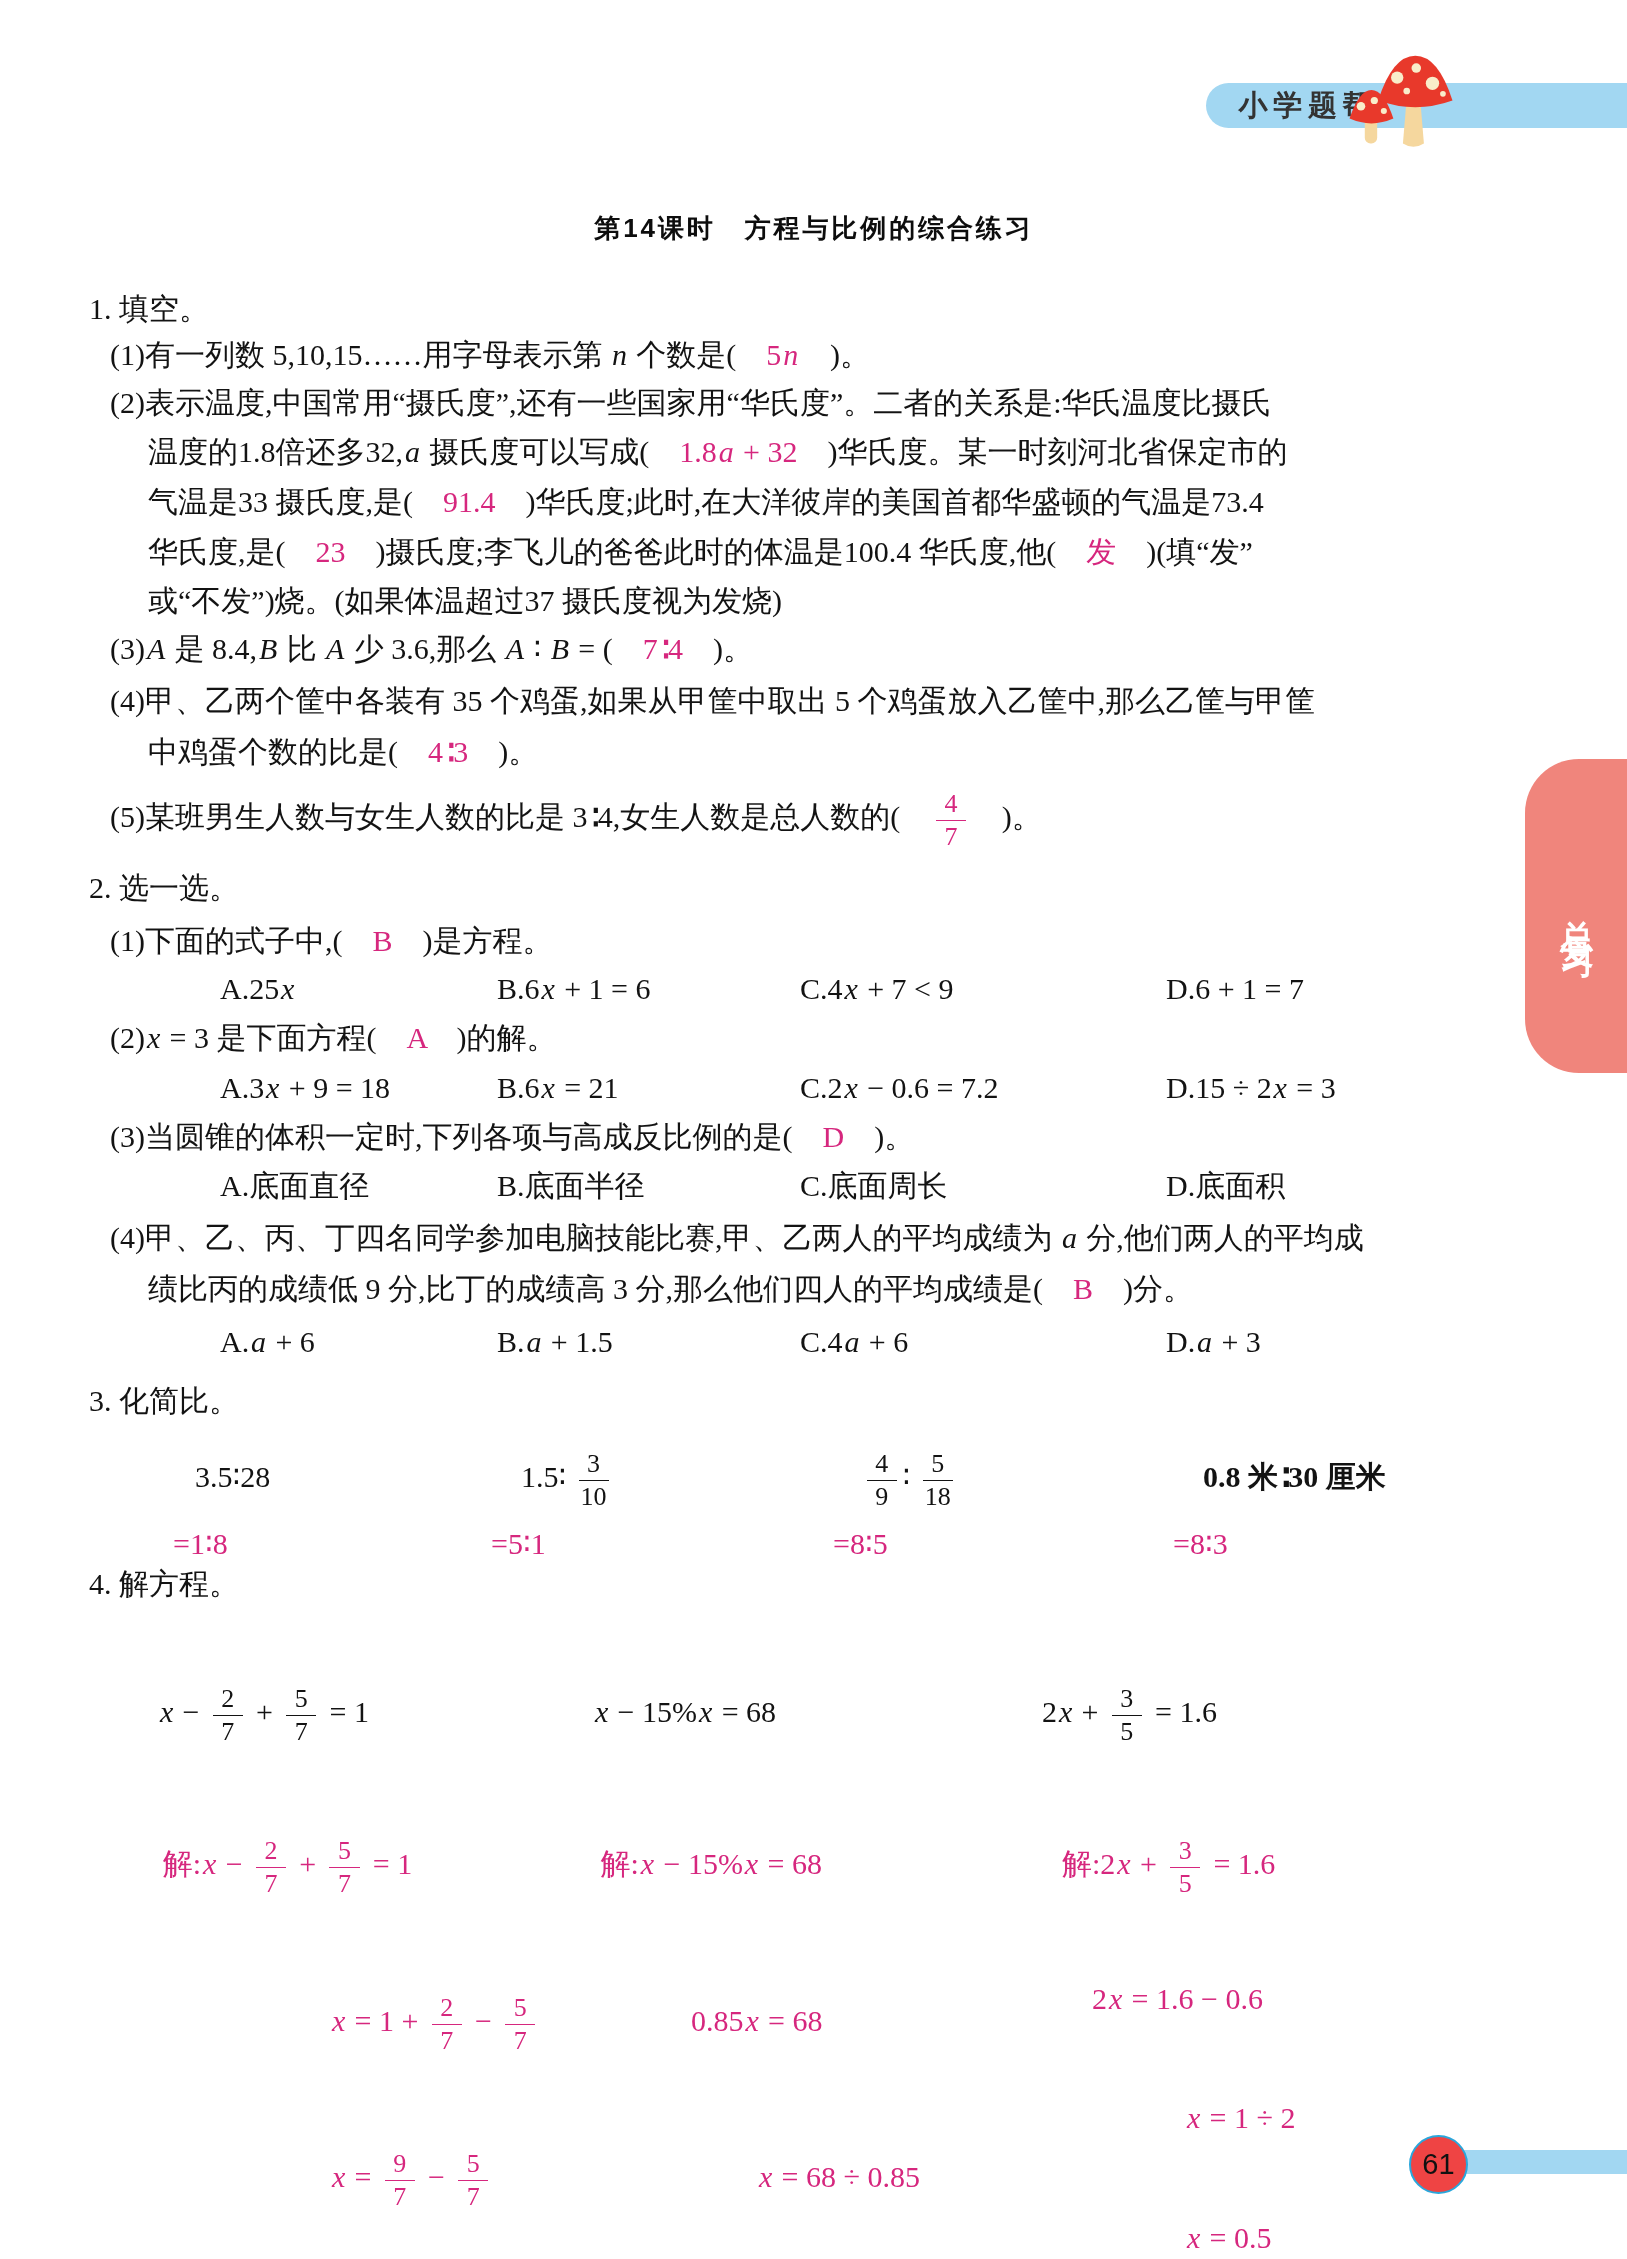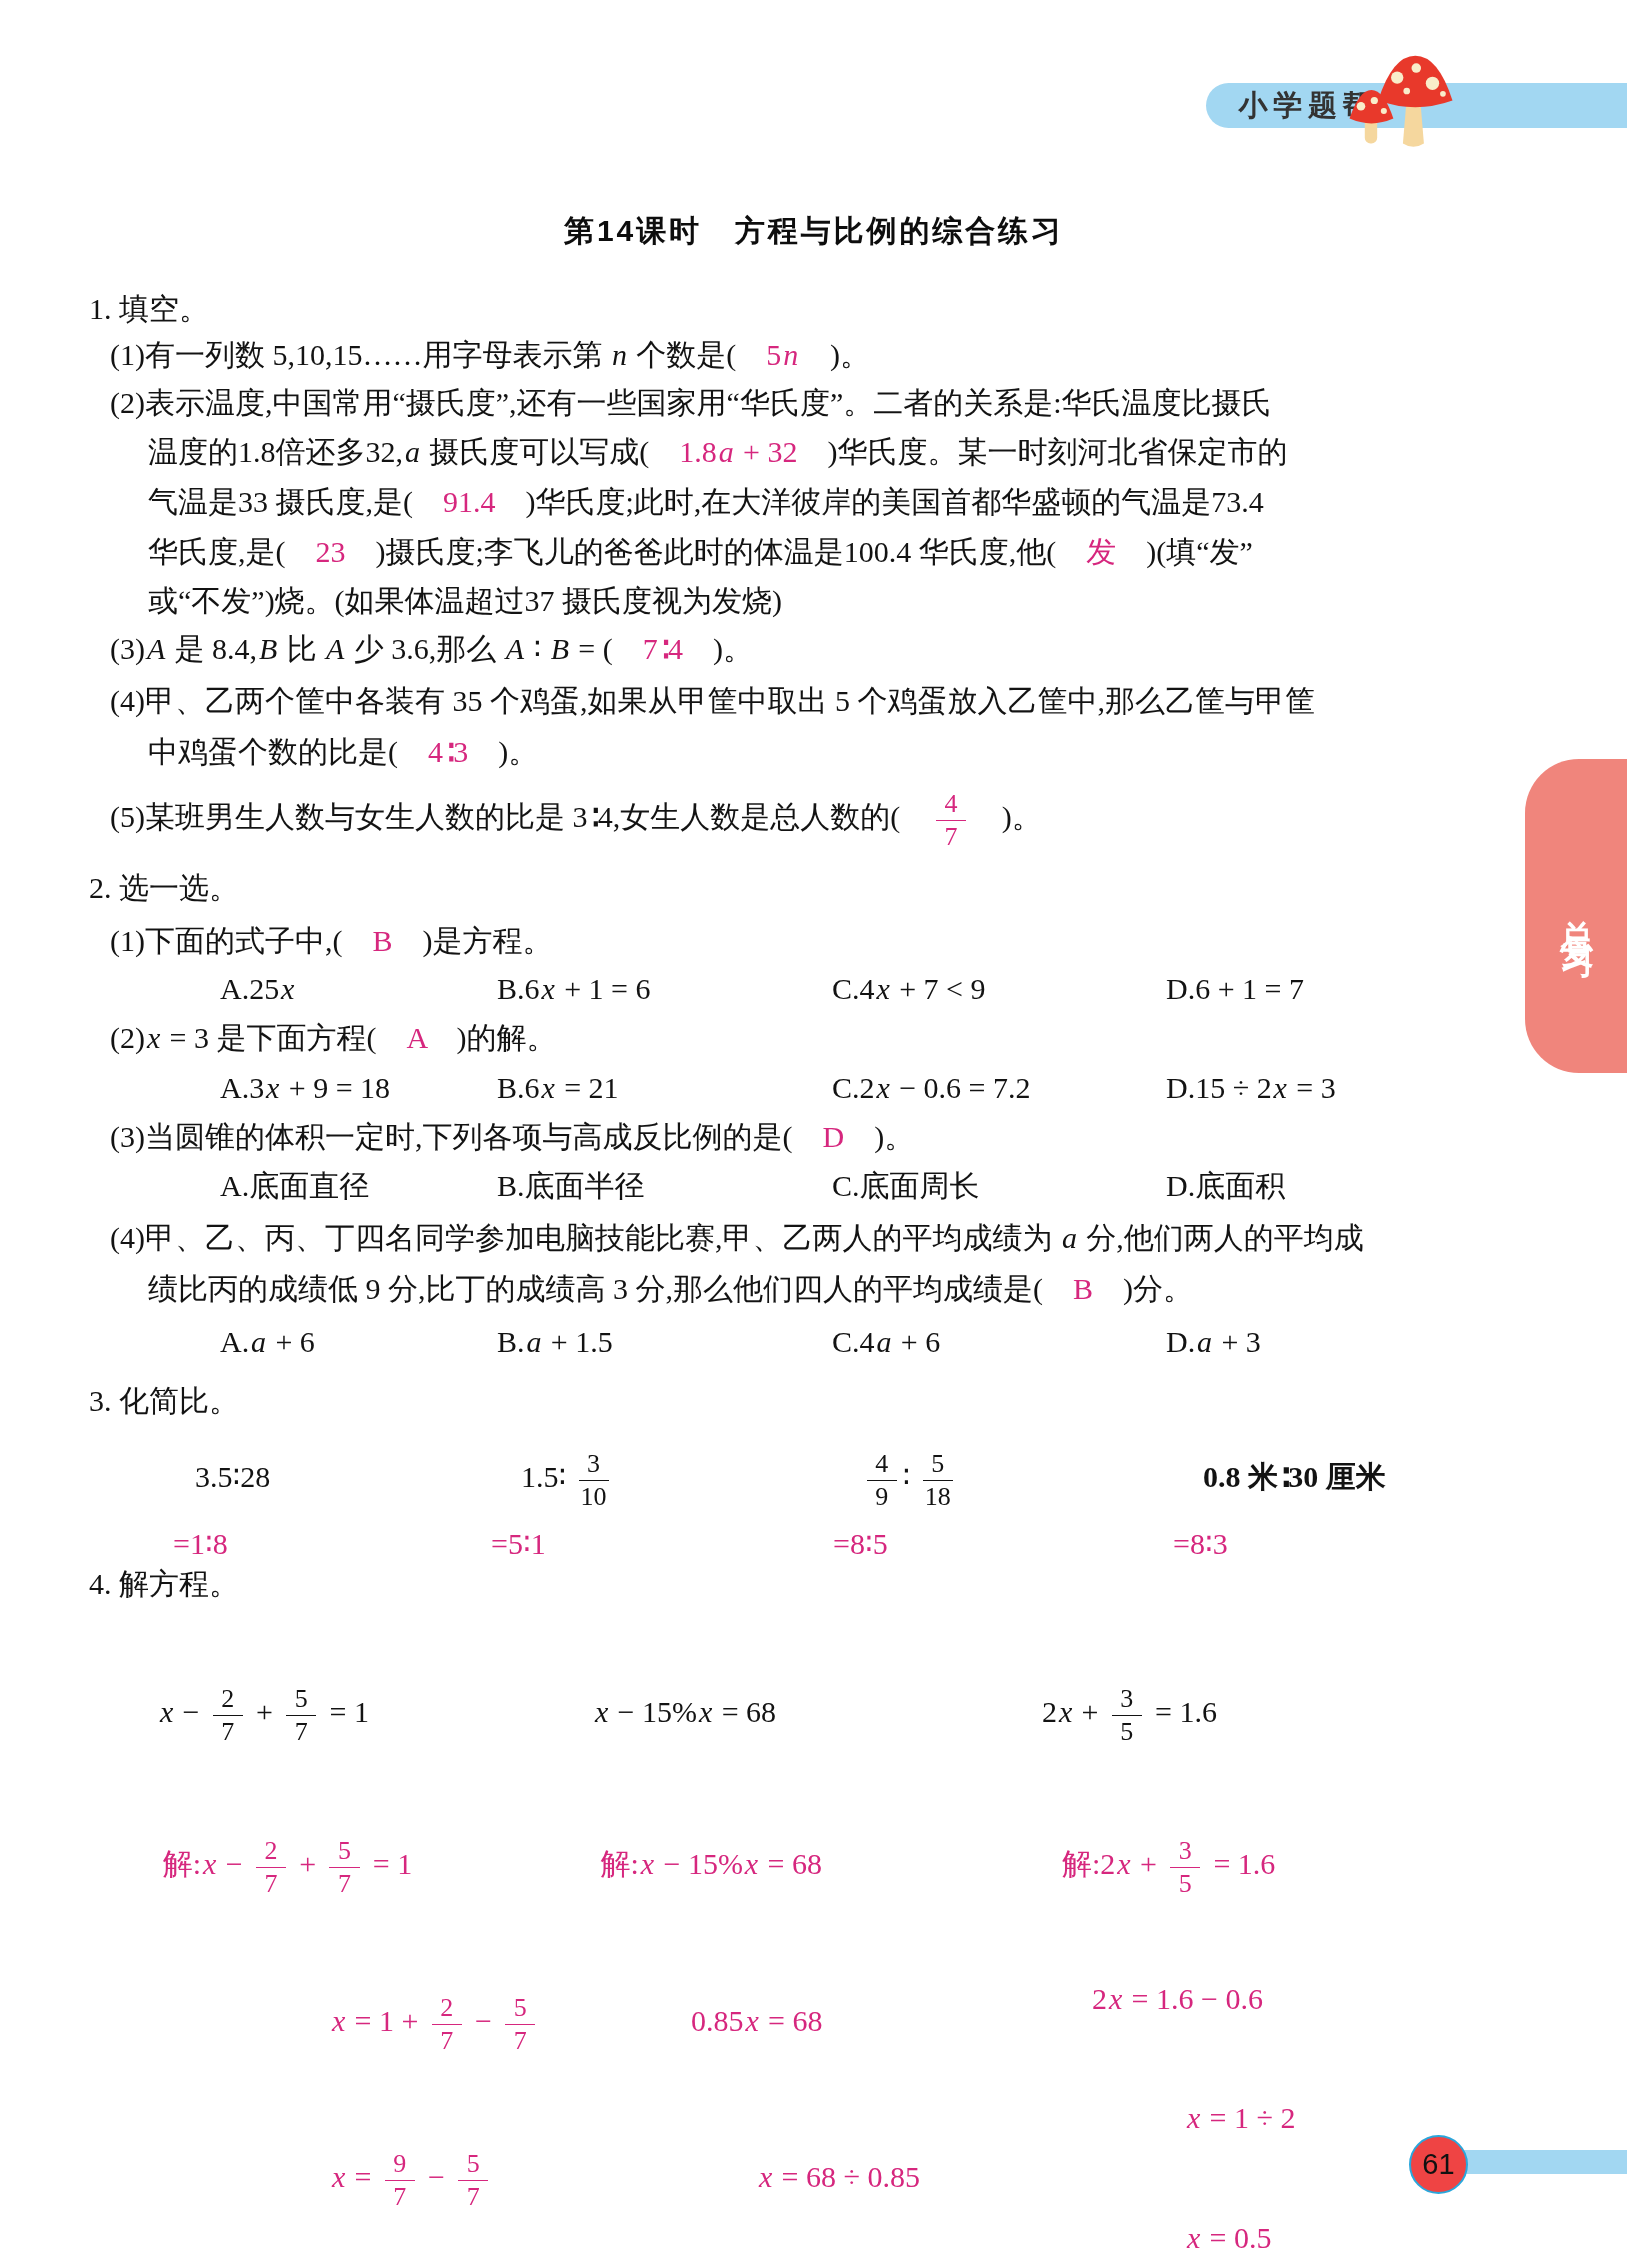--- a/index.html
+++ b/index.html
@@ -9,21 +9,21 @@
   }
   
   .banner{position:absolute;left:1206px;top:83px;width:422px;height:45px;
     background:#a2d7f2;border-radius:23px 0 0 23px;}
   .banner-label{position:absolute;left:32.5px;top:0;line-height:45px;
     font-family:"Liberation Sans", sans-serif;font-weight:bold;font-size:29px;
     letter-spacing:5.7px;color:#333;}
   .mushrooms{position:absolute;left:1340px;top:48px;width:143px;height:105px;}
   
   .title{position:absolute;top:211px;left:0;width:100%;text-align:center;
-    font-family:"Liberation Sans", sans-serif;font-weight:bold;font-size:30px;
+    font-family:"Liberation Sans", sans-serif;font-weight:bold;font-size:26px;
     letter-spacing:2.9px;color:#0d0d0d;}
   
   .content{position:absolute;left:89px;top:287px;width:1443px;font-size:30px;}
   .line{white-space:pre;}
   .seg{white-space:pre;}
   .ind{padding-left:21px;}
   .ind2{padding-left:59px;}
   .h40{height:38px;line-height:38px;}
   .h44{height:42px;line-height:42px;}
   .h46{height:44px;line-height:44px;}
@@ -41,21 +41,21 @@
   .var{font-style:italic;padding:0 1.9px;}
   .ans{color:#d6277e;}
   
   .frac{display:inline-flex;flex-direction:column;align-items:center;
     vertical-align:middle;margin:0 5.7px;font-size:26px;line-height:1.2;}
   .frac .fn{padding:0 8.6px;border-bottom:1.9px solid currentColor;}
   .frac .fd{padding:0 8.6px;}
   
   .prow{position:relative;}
   .pos{position:absolute;top:0;white-space:pre;}
-  .oA{left:131px;}.oB{left:408px;}.oC{left:743px;}.oD{left:1077px;}
+  .oA{left:131px;}.oB{left:408px;}.oC{left:711px;}.oD{left:1077px;}
   .px1{left:106px;}.px2{left:432px;}.px3{left:772px;}.px4{left:1114px;font-weight:bold;}
   .ax1{left:84px;}.ax2{left:402px;}.ax3{left:744px;}.ax4{left:1084px;}
   
   .s4wrap{position:relative;height:574px;}
   .col{position:absolute;top:0;white-space:pre;}
   .c1{left:69px;}.c2{left:504px;}.c3{left:953px;}
   .ml5{margin-left:4.8px;}.ml8{margin-left:7.6px;}.ml21{margin-left:20px;}
   .ml103{margin-left:98px;}.ml129{margin-left:50px;}.ml150{margin-left:143px;}
   .ml172{margin-left:164px;}.ml180{margin-left:172px;}
   

